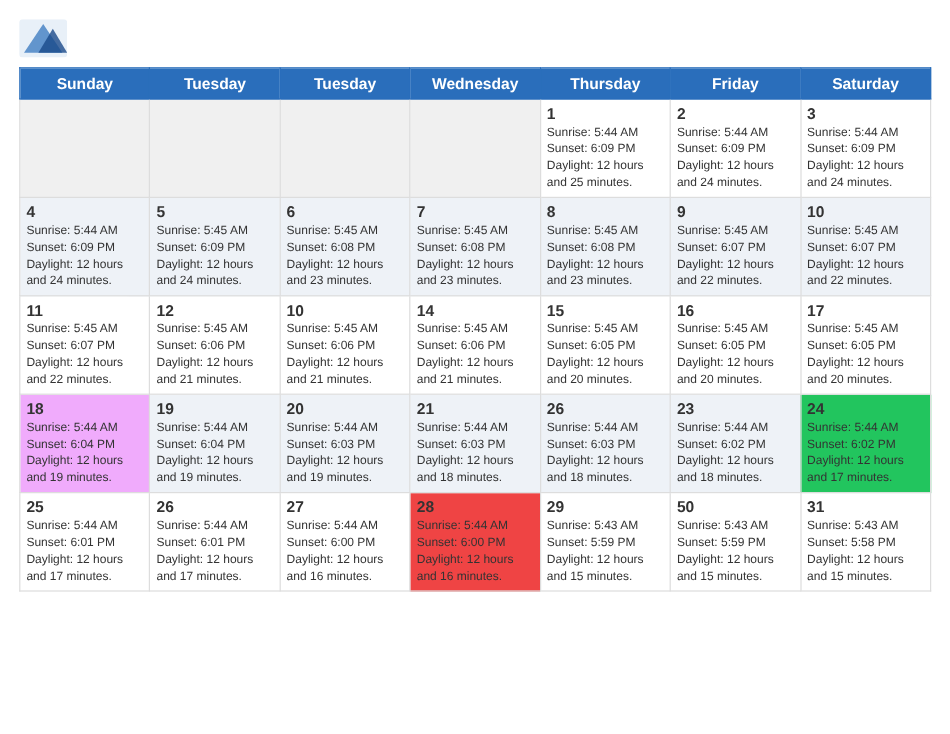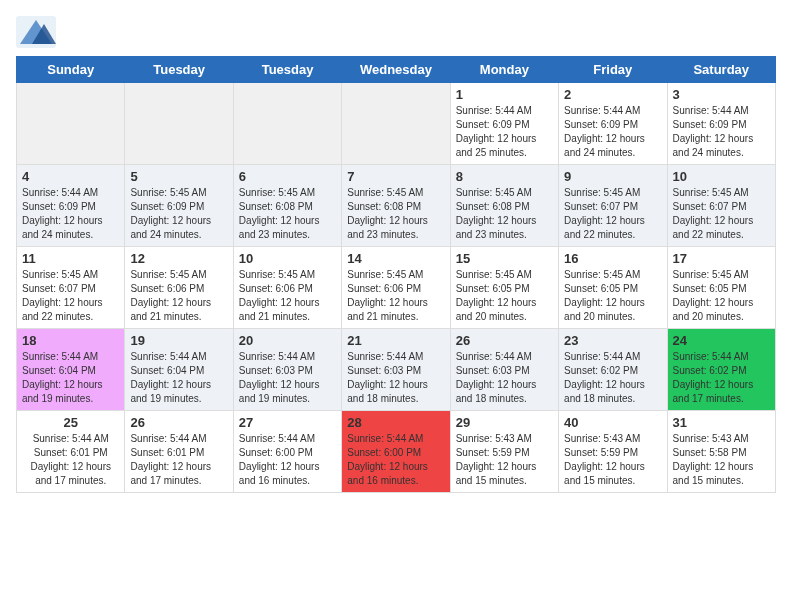--- a/index.html
+++ b/index.html
@@ -103,21 +103,21 @@
 
 <div class="subtitle"></div>
 
 <table>
   <thead>
     <tr id="header-row">
         <th>Sunday</th>
         <th>Tuesday</th>
         <th>Tuesday</th>
         <th>Wednesday</th>
-        <th>Monday</th>
+        <th>Thursday</th>
         <th>Friday</th>
         <th>Saturday</th>
       </tr>
   </thead>
   <tbody id="calendar-body">
       <tr>
         <td class="empty" style="background: rgb(240, 240, 240);"></td>
         <td class="empty" style="background: rgb(240, 240, 240);"></td>
         <td class="empty" style="background: rgb(240, 240, 240);"></td>
         <td class="empty" style="background: rgb(240, 240, 240);"></td>
@@ -290,21 +290,21 @@
         </td>
         <td style="background: #22c55e;">
           <span class="day-num">24</span>
           <div class="day-info" style="white-space: pre-line;">Sunrise: 5:44 AM
 Sunset: 6:02 PM
 Daylight: 12 hours
 and 17 minutes.</div>
         </td>
       </tr>
       <tr>
-        <td style="background: rgb(255, 255, 255); text-align: center;">
+        <td style="background: rgb(255, 255, 255);">
           <span class="day-num">25</span>
           <div class="day-info" style="white-space: pre-line;">Sunrise: 5:44 AM
 Sunset: 6:01 PM
 Daylight: 12 hours
 and 17 minutes.</div>
         </td>
         <td style="background: rgb(255, 255, 255);">
           <span class="day-num">26</span>
           <div class="day-info" style="white-space: pre-line;">Sunrise: 5:44 AM
 Sunset: 6:01 PM
@@ -326,21 +326,21 @@
 and 16 minutes.</div>
         </td>
         <td style="background: rgb(255, 255, 255);">
           <span class="day-num">29</span>
           <div class="day-info" style="white-space: pre-line;">Sunrise: 5:43 AM
 Sunset: 5:59 PM
 Daylight: 12 hours
 and 15 minutes.</div>
         </td>
         <td style="background: rgb(255, 255, 255);">
-          <span class="day-num">40</span>
+          <span class="day-num">50</span>
           <div class="day-info" style="white-space: pre-line;">Sunrise: 5:43 AM
 Sunset: 5:59 PM
 Daylight: 12 hours
 and 15 minutes.</div>
         </td>
         <td style="background: rgb(255, 255, 255);">
           <span class="day-num">31</span>
           <div class="day-info" style="white-space: pre-line;">Sunrise: 5:43 AM
 Sunset: 5:58 PM
 Daylight: 12 hours

